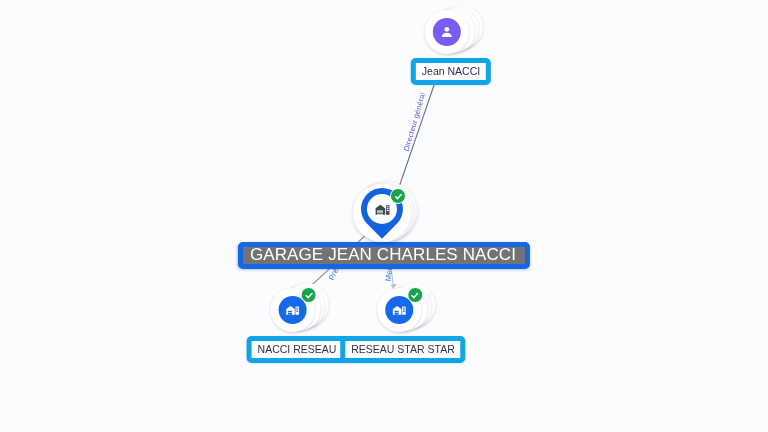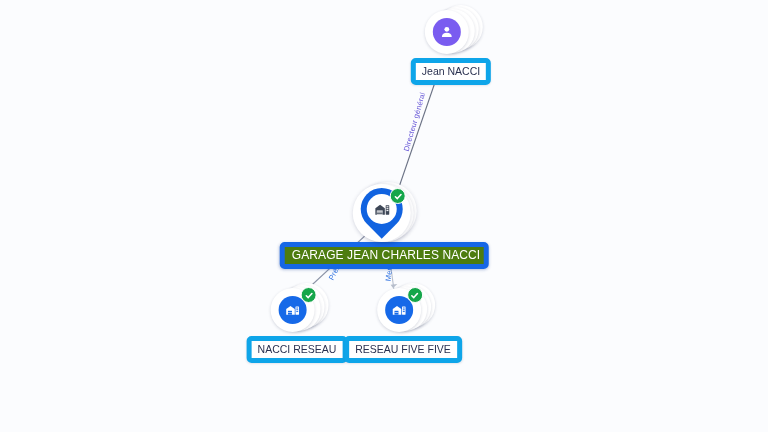--- a/index.html
+++ b/index.html
@@ -146,25 +146,25 @@
     border-radius: 5px;
     background: #ffffff;
     border: 5px solid #0ea5e9;
     color: #2a3150;
     font-size: 10.5px;
     line-height: 12px;
     white-space: nowrap;
     box-shadow: 0 1px 2px rgba(30,40,80,0.10);
   }
   .label.primary {
-    background: #4d7c0f;
+    background: #737373;
     border-color: #1667e6;
     color: #ffffff;
-    font-size: 12px;
-    padding: 2px 3px 3px 7px;
+    font-size: 17px;
+    padding: 2px 9px 3px 7px;
     letter-spacing: 0.1px;
     box-shadow: 0 1px 3px rgba(20,60,150,0.30);
   }
 
   
   .edge-label {
     position: absolute;
     font-size: 7.5px;
     line-height: 8px;
     white-space: nowrap;
@@ -287,16 +287,16 @@
             <rect x="17.5" y="13.7" width="2.9" height="1.4" fill="#1669e8"></rect>
           </svg>
         </div>
       </div>
       <div class="badge-check" style="left:30px; top:5px;">
         <svg width="9" height="9" viewBox="0 0 24 24" fill="none" stroke="#ffffff" stroke-width="4.2" stroke-linecap="round" stroke-linejoin="round">
           <polyline points="4.5,12.8 9.6,17.6 19.4,6.6"></polyline>
         </svg>
       </div>
     </div>
-    <div class="label">RESEAU FIVE FIVE</div>
+    <div class="label">RESEAU STAR STAR</div>
   </div>
 
 </div>
 
 </body></html>

